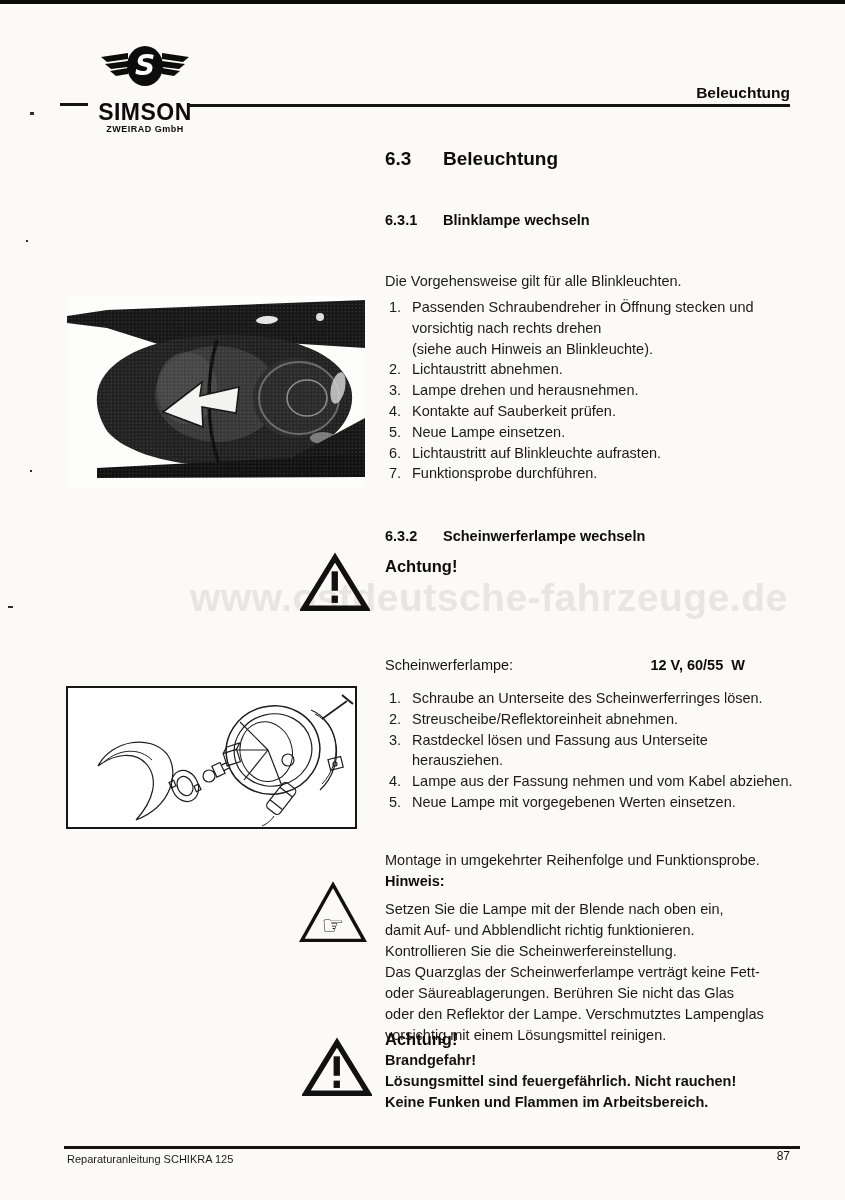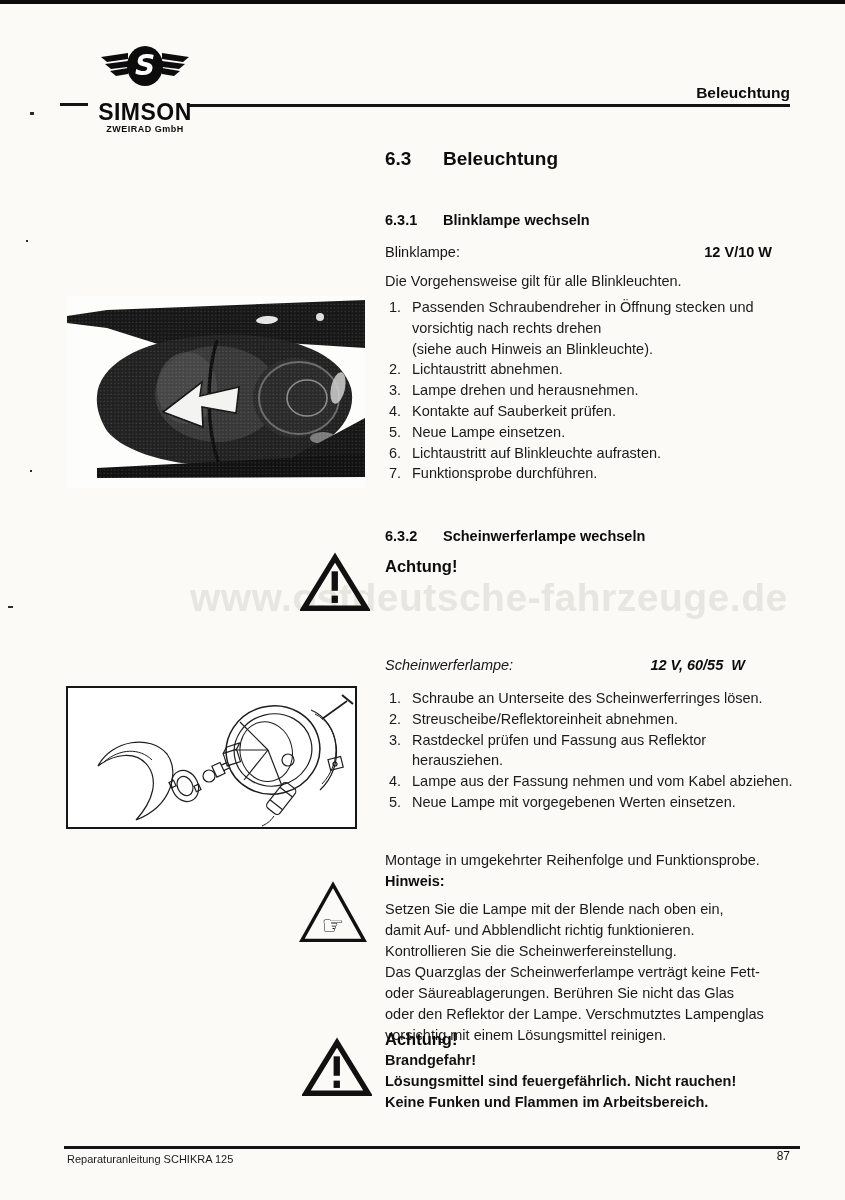--- a/index.html
+++ b/index.html
@@ -82,24 +82,20 @@
   <div class="layer chapter">Beleuchtung</div>
 
   <div class="layer h1">
     <span class="num">6.3</span><span>Beleuchtung</span>
   </div>
 
   <div class="layer h2" style="left:385px;top:212px;">
     <span class="num">6.3.1</span><span>Blinklampe wechseln</span>
   </div>
 
-  <div class="layer spec" style="top:244px;width:387px;justify-content:space-between;">
-    <span>Blinklampe:</span>
-    <span class="val">12 V/10 W</span>
-  </div>
 
   <div class="layer body-text" style="left:385px;top:271px;">Die Vorgehensweise gilt für alle Blinkleuchten.</div>
 
   <div class="layer steps" style="top:297px;width:436px;">
     <div class="step">
         <span class="ml">Passenden Schraubendreher in Öffnung stecken und
 vorsichtig nach rechts drehen
 (siehe auch Hinweis an Blinkleuchte).</span>
       </div>
     <div class="step">
@@ -157,34 +153,34 @@
     <svg width="70" height="64" viewBox="0 0 72 64">
       <path d="M36,6 L68,58 L4,58 Z" fill="none" stroke="#111" stroke-width="5.5" stroke-linejoin="miter"></path>
       <rect x="32.5" y="20" width="6.5" height="20" fill="#111"></rect>
       <rect x="32.5" y="45" width="6.5" height="7.5" fill="#111"></rect>
     </svg>
   </div>
   <div class="layer" style="left:385px;top:556px;width:448px;">
     <div class="warn-title">Achtung!</div>
   </div>
 
-  <div class="layer spec" style="top:657px;width:360px;justify-content:space-between;font-style:italic;">
+  <div class="layer spec" style="top:657px;width:360px;justify-content:space-between;">
     <span>Scheinwerferlampe:</span>
     <span class="val">12 V, 60/55  W</span>
   </div>
 
   <div class="layer steps" style="top:688px;width:440px;">
     <div class="step">
         <span class="ml">Schraube an Unterseite des Scheinwerferringes lösen.</span>
       </div>
     <div class="step">
         <span class="ml">Streuscheibe/Reflektoreinheit abnehmen.</span>
       </div>
     <div class="step">
-        <span class="ml">Rastdeckel prüfen und Fassung aus Reflektor
+        <span class="ml">Rastdeckel lösen und Fassung aus Unterseite
 herausziehen.</span>
       </div>
     <div class="step">
         <span class="ml">Lampe aus der Fassung nehmen und vom Kabel abziehen.</span>
       </div>
     <div class="step">
         <span class="ml">Neue Lampe mit vorgegebenen Werten einsetzen.</span>
       </div>
   </div>
 

